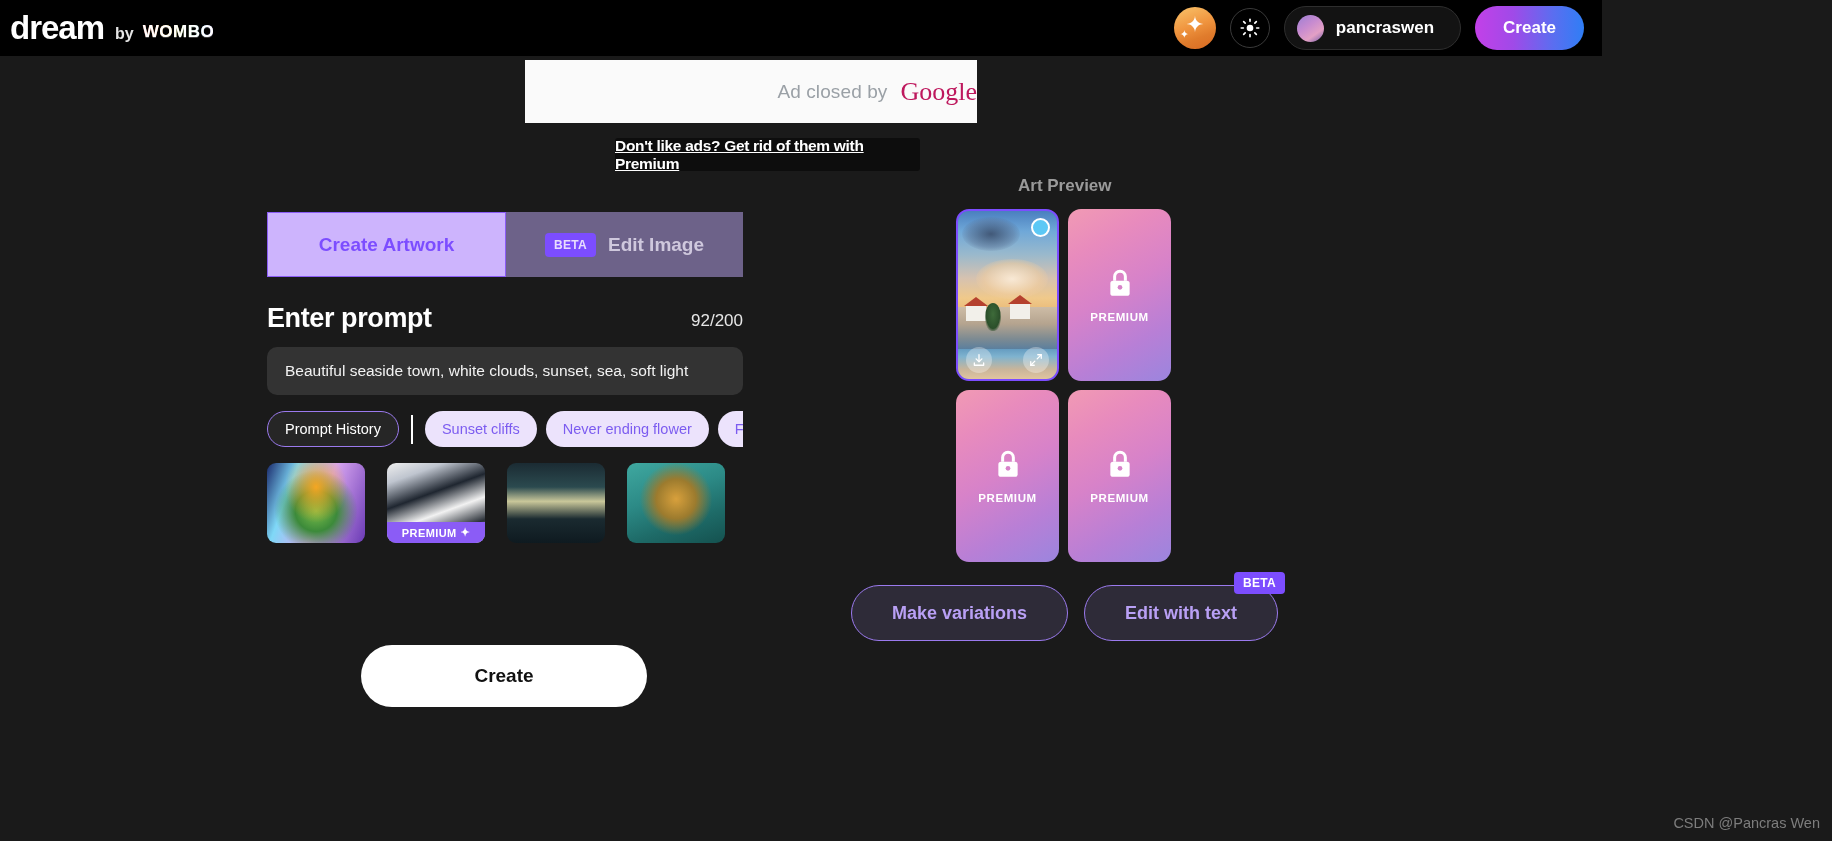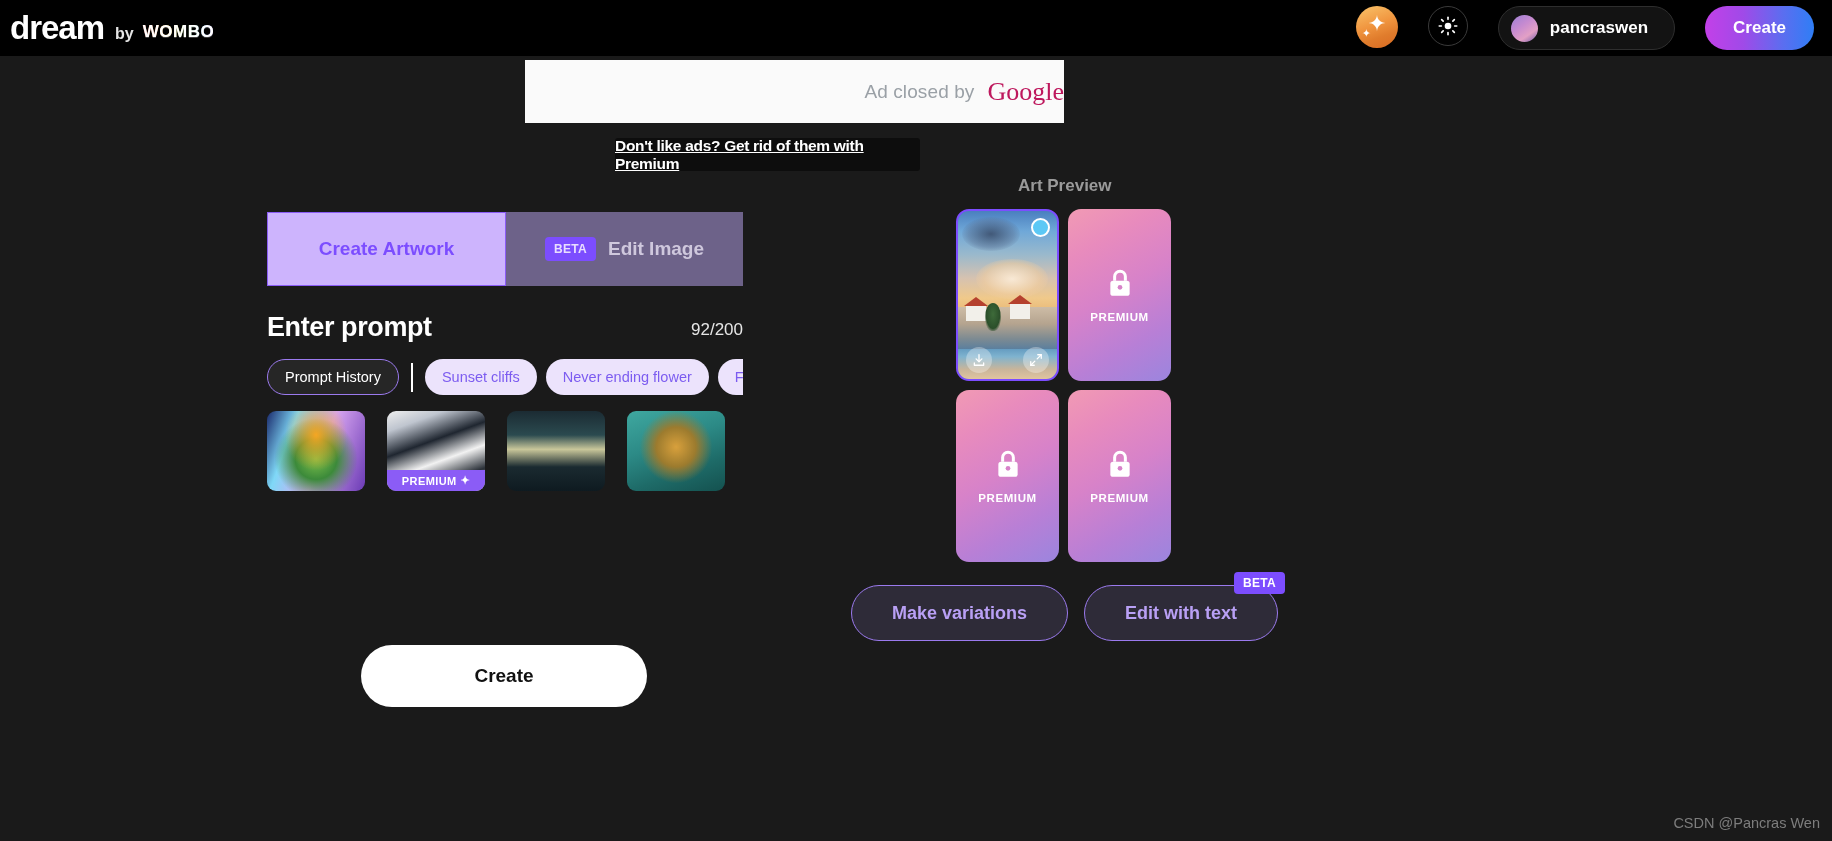--- a/index.html
+++ b/index.html
@@ -6,40 +6,40 @@
   html, body {
     width: 1832px; height: 841px;
     background: #1a1a1a;
     font-family: "Liberation Sans", sans-serif;
     overflow: hidden;
   }
   #app { position: relative; width: 1832px; height: 841px; background: #1a1a1a; }
 
   
   .header {
-    position: absolute; top: 0; left: 0; width: 1832px; height: 56px;
+    position: absolute; top: 0; left: 0; width: 1602px; height: 56px;
     background: #000000;
     display: flex; align-items: center;
   }
   .logo-wrap { display: flex; align-items: baseline; margin-left: 10px; }
   .logo-dream {
     color: #ffffff; font-size: 33px; font-weight: 700; letter-spacing: -1px;
   }
   .logo-by { color: #e5e5e5; font-size: 16px; font-weight: 700; margin-left: 11px; }
   .logo-wombo {
     margin-left: 7px; font-size: 17px; font-weight: 800; color: #ffffff;
     letter-spacing: 0.5px;
     background: linear-gradient(90deg,#e8342e 0%,#f07d28 22%,#f5e02a 44%,#4fbb4a 64%,#2f7fd4 84%,#8c3fb0 100%);
     -webkit-background-clip: text; background-clip: text;
     padding: 0 2px; border-radius: 3px;
     text-shadow: 0 1px 0 rgba(255,255,255,0.25);
     position: relative; top: -2px;
   }
   .header-right {
-    margin-left: auto; display: flex; align-items: flex-start; gap: 30px; margin-right: 18px;
+    margin-left: auto; display: flex; align-items: center; gap: 14px; margin-right: 18px;
   }
   .avatar-sparkle {
     width: 42px; height: 42px; border-radius: 50%;
     background: linear-gradient(160deg,#f9c46b 0%,#f0953f 45%,#e07c2c 70%,#d96a22 100%);
     position: relative; overflow: hidden;
   }
   .avatar-sparkle::before {
     content: "✦"; position: absolute; left: 12px; top: 7px;
     color: #ffffff; font-size: 22px; line-height: 1;
   }
@@ -66,40 +66,40 @@
   .create-btn-top {
     height: 44px; border-radius: 24px; padding: 0 28px;
     background: linear-gradient(90deg,#c340e8 0%,#a04ae8 35%,#5a6ef0 72%,#2f7ef5 100%);
     color: #fff; font-size: 17px; font-weight: 700;
     display: flex; align-items: center; justify-content: center;
     border: none;
   }
 
   
   .ad-box {
-    position: absolute; left: 525px; top: 60px; width: 539px; height: 63px;
+    position: absolute; left: 525px; top: 60px; width: 452px; height: 63px;
     background: #fafafa;
     display: flex; align-items: center; justify-content: flex-end;
   }
   .ad-text { font-size: 19px; color: #9aa0a6; padding-right: 13px; letter-spacing: 0.1px; }
   .ad-google { color: #be185d; font-size: 26px; font-family: "Liberation Serif", serif; }
   .ad-link-box {
     position: absolute; left: 615px; top: 138px; width: 305px; height: 33px;
     background: #0d0d0d; border-radius: 3px;
     display: flex; align-items: center; justify-content: center;
   }
   .ad-link {
     color: #ffffff; font-size: 15.5px; font-weight: 600;
     text-decoration: underline; letter-spacing: -0.3px;
   }
 
   
   .left-panel { position: absolute; left: 267px; top: 212px; width: 476px; }
 
-  .tabs { display: flex; width: 476px; height: 74px; }
+  .tabs { display: flex; width: 476px; height: 65px; }
   .tab {
     flex: 1; display: flex; align-items: center; justify-content: center;
     font-size: 19px; font-weight: 600;
   }
   .tab.active { background: #cdb4fd; color: #7c4dff; border: 1px solid #8b5cf6; }
   .tab.inactive { background: #6d6289; color: #cfc8dd; gap: 12px; }
   .beta-badge-sm {
     background: #7c4dff; color: #e8ddff; font-size: 12px; font-weight: 700;
     padding: 5px 9px; border-radius: 4px; letter-spacing: 0.3px;
   }
@@ -304,20 +304,23 @@
         <span class="beta-badge-sm">BETA</span>
         <span>Edit Image</span>
       </div>
     </div>
 
     <div class="section-row">
       <span class="section-title">Enter prompt</span>
       <span class="char-counter">92/200</span>
     </div>
 
+    <div class="prompt-box">
+      <span class="prompt-text" placeholder="Enter prompt">Beautiful seaside town, white clouds, sunset, sea, soft light</span>
+    </div>
 
     <div class="chips-row">
       <div class="chip history">
         <span>Prompt History</span>
       </div>
       <div class="chip-div"></div>
       <div class="chip suggestion">
         <span>Sunset cliffs</span>
       </div>
       <div class="chip suggestion">

